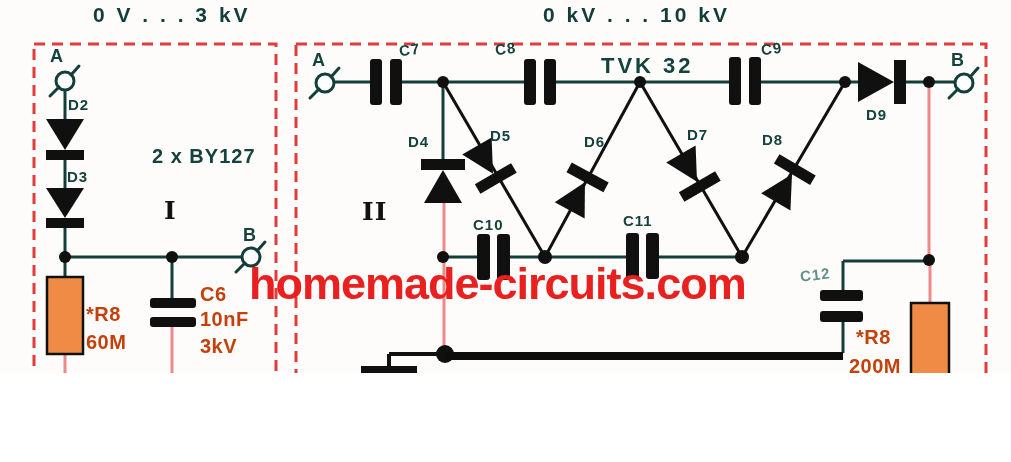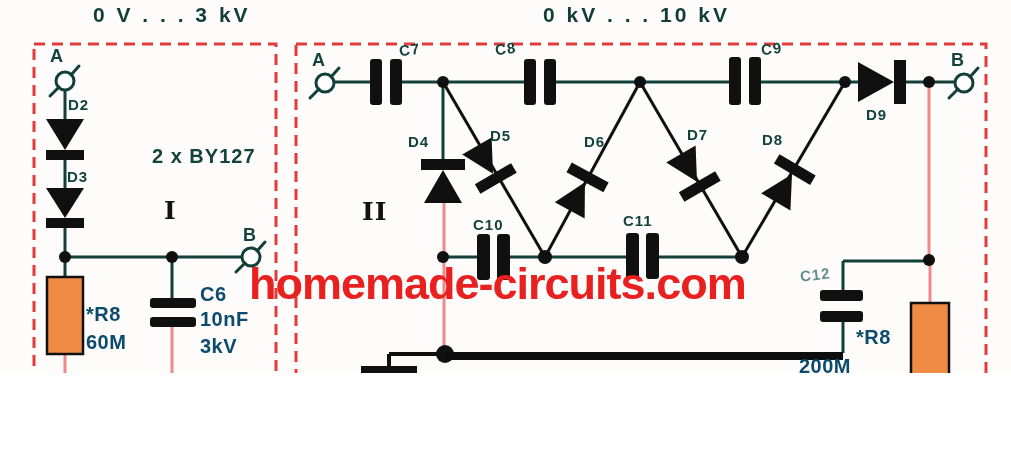--- a/index.html
+++ b/index.html
@@ -5,21 +5,21 @@
   html,body{margin:0;padding:0;background:#ffffff;}
   .stage{position:relative;width:1011px;height:373px;background:#fdfcfa;overflow:hidden;
          font-family:"Liberation Sans", sans-serif;}
   .stage svg{position:absolute;left:0;top:0;}
   .lbl{position:absolute;white-space:nowrap;line-height:1;font-weight:bold;
        color:#14423c;letter-spacing:0.5px;}
   .title{font-size:21px;letter-spacing:3px;color:#123d38;}
   .term{font-size:18px;}
   .ref{font-size:15px;letter-spacing:1px;}
   .tilt{transform:rotate(-7deg);}
-  .val{font-size:20px;color:#0c4a6e;letter-spacing:0.5px;}
+  .val{font-size:20px;color:#c2410c;letter-spacing:0.5px;}
   .big{font-size:20px;letter-spacing:1px;margin-left:47px;}
   .tvk{font-size:22px;letter-spacing:3px;}
   .roman{font-family:"DejaVu Serif", serif;font-size:25px;color:#111;letter-spacing:1px;}
   .faint{color:#2f6b62;opacity:0.75;}
   .wm{font-size:45px;letter-spacing:-1px;color:#e8201f;font-weight:bold;}
 </style>
 </head>
 <body>
 
 <div class="stage">
@@ -237,31 +237,32 @@
 <span class="lbl val" style="left:86px;top:332px;">60M</span>
 <span class="lbl val" style="left:200px;top:284px;">C6</span>
 <span class="lbl val" style="left:200px;top:309px;">10nF</span>
 <span class="lbl val" style="left:200px;top:336px;">3kV</span>
 <span class="lbl term" style="left:77px;top:399px;">C</span>
 
 <span class="lbl title" style="left:543px;top:4px;">0 kV . . . 10 kV</span>
 <span class="lbl term" style="left:312px;top:51px;">A</span>
 <span class="lbl ref tilt" style="left:399px;top:42px;">C7</span>
 <span class="lbl ref tilt" style="left:495px;top:41px;">C8</span>
+<span class="lbl tvk" style="left:601px;top:55px;">TVK 32</span>
 <span class="lbl ref tilt" style="left:761px;top:41px;">C9</span>
 <span class="lbl term" style="left:951px;top:51px;">B</span>
 <span class="lbl ref" style="left:866px;top:107px;">D9</span>
 <span class="lbl ref" style="left:408px;top:134px;">D4</span>
 <span class="lbl ref" style="left:490px;top:128px;">D5</span>
 <span class="lbl ref" style="left:584px;top:134px;">D6</span>
 <span class="lbl ref" style="left:687px;top:127px;">D7</span>
 <span class="lbl ref" style="left:762px;top:132px;">D8</span>
 <span class="lbl roman" style="left:362px;top:199px;">II</span>
 <span class="lbl ref" style="left:473px;top:217px;text-align:right;">C10</span>
 <span class="lbl ref" style="left:623px;top:213px;">C11</span>
 <span class="lbl ref faint tilt" style="left:800px;top:267px;">C12</span>
 <span class="lbl val" style="left:856px;top:327px;">*R8</span>
-<span class="lbl val" style="left:799px;top:356px;">200M</span>
+<span class="lbl val" style="left:849px;top:356px;">200M</span>
 <span class="lbl term" style="left:338px;top:396px;">C</span>
 
 <span class="lbl wm" style="left:249px;top:261px;">homemade-circuits.com</span>
 
 </div>
 
 </body></html>

